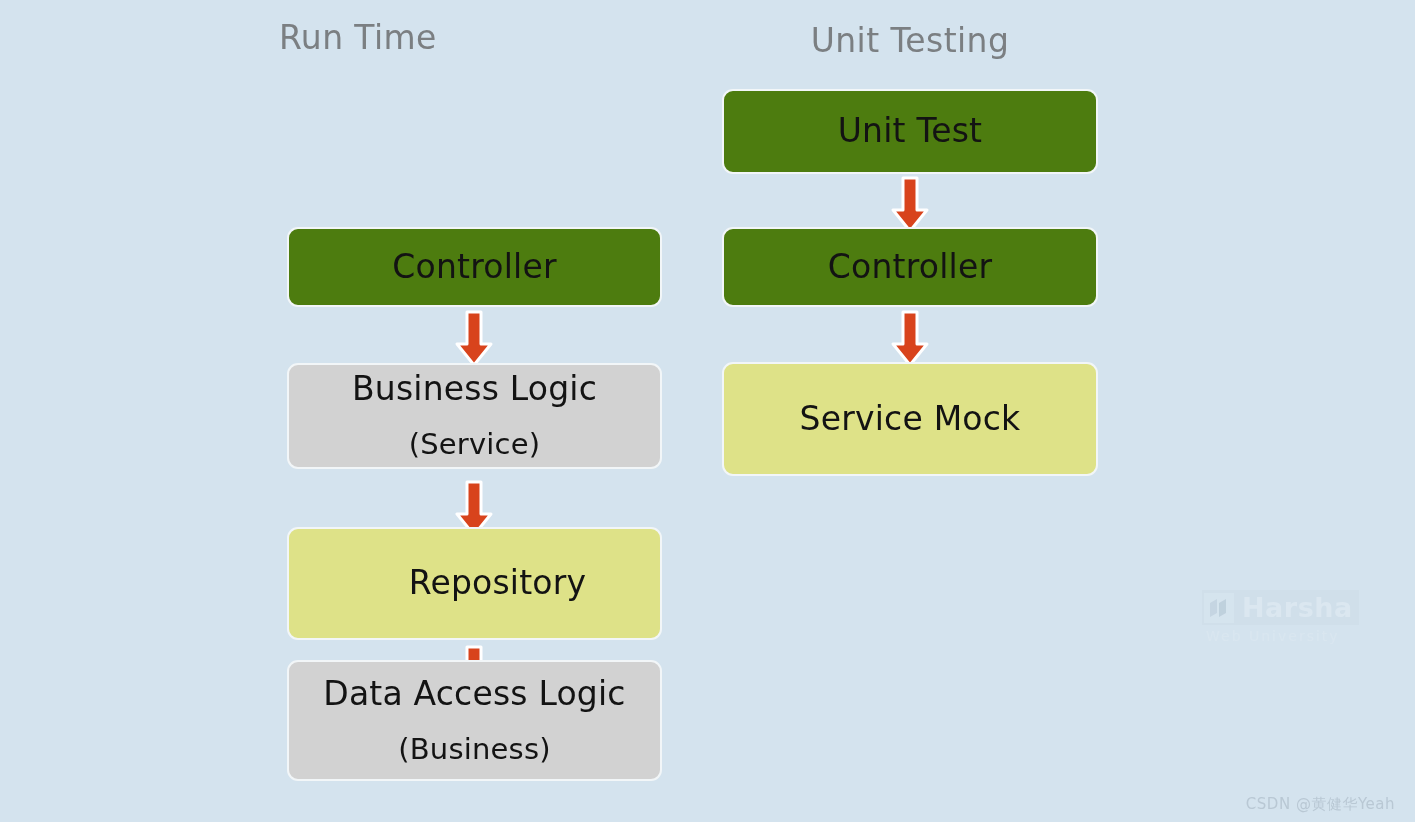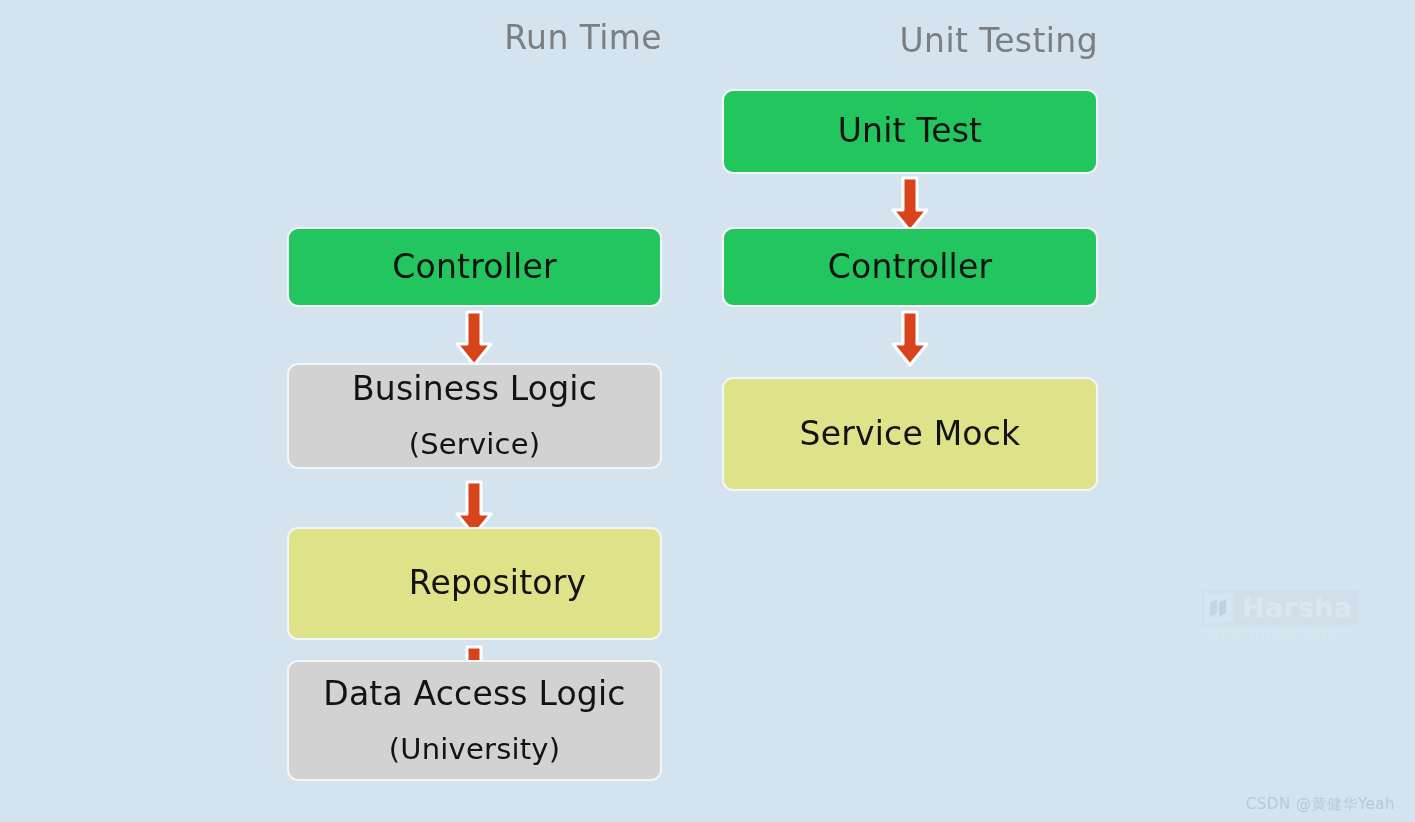--- a/index.html
+++ b/index.html
@@ -25,30 +25,30 @@
   .col-heading {
     position: absolute;
     color: #7b7f82;
     font-size: 33px;
     font-weight: 400;
     letter-spacing: 0.4px;
     white-space: nowrap;
     font-family: "DejaVu Sans", sans-serif;
   }
   #heading-runtime {
-    left: 287px;
+    left: 279px;
     top: 18px;
     width: 375px;
-    text-align: right;
+    text-align: left;
   }
   #heading-unittesting {
     left: 722px;
     top: 21px;
     width: 376px;
-    text-align: right;
+    text-align: center;
   }
 
   
   .node {
     position: absolute;
     box-sizing: border-box;
     border-radius: 11px;
     border: 2px solid #f2f6f8;
     display: flex;
     flex-direction: column;
@@ -65,21 +65,21 @@
     letter-spacing: 0.2px;
     white-space: nowrap;
   }
   .node .line2 {
     font-size: 29px;
     font-weight: 400;
     letter-spacing: 0.2px;
     white-space: nowrap;
     margin-top: 20px;
   }
-  .fill-light { background: #22c55e; }
+  .fill-light { background: #4d7c0f; }
   .fill-gray  { background: #d2d2d2; }
   .fill-lime  { background: #dee288; }
 
   
   .arrow {
     position: absolute;
     width: 46px;
     height: 58px;
     pointer-events: none;
   }
@@ -175,21 +175,21 @@
   </div>
 
   <div class="arrow" style="left:451px; top:645px;">
     <svg viewBox="0 0 46 58" xmlns="http://www.w3.org/2000/svg">
       <path d="M16 2 L30 2 L30 34 L40 34 L23 55 L6 34 L16 34 Z" fill="#d8431c" stroke="#ffffff" stroke-width="3" stroke-linejoin="round"></path>
     </svg>
   </div>
 
   <div class="node fill-gray" style="left:287px; top:660px; width:375px; height:121px;">
     <span class="line1">Data Access Logic</span>
-    <span class="line2">(University)</span>
+    <span class="line2">(Business)</span>
   </div>
 
   <div class="node fill-light" style="left:722px; top:89px; width:376px; height:85px;">
     <span class="line1">Unit Test</span>
   </div>
 
   <div class="arrow" style="left:887px; top:176px;">
     <svg viewBox="0 0 46 58" xmlns="http://www.w3.org/2000/svg">
       <path d="M16 2 L30 2 L30 34 L40 34 L23 55 L6 34 L16 34 Z" fill="#d8431c" stroke="#ffffff" stroke-width="3" stroke-linejoin="round"></path>
     </svg>
@@ -198,21 +198,21 @@
   <div class="node fill-light" style="left:722px; top:227px; width:376px; height:80px;">
     <span class="line1">Controller</span>
   </div>
 
   <div class="arrow" style="left:887px; top:310px;">
     <svg viewBox="0 0 46 58" xmlns="http://www.w3.org/2000/svg">
       <path d="M16 2 L30 2 L30 34 L40 34 L23 55 L6 34 L16 34 Z" fill="#d8431c" stroke="#ffffff" stroke-width="3" stroke-linejoin="round"></path>
     </svg>
   </div>
 
-  <div class="node fill-lime" style="left:722px; top:362px; width:376px; height:114px;margin-top:15px;">
+  <div class="node fill-lime" style="left:722px; top:362px; width:376px; height:114px;">
     <span class="line1">Service Mock</span>
   </div>
 
   <div id="brand-watermark">
     <div class="wm-row">
       <span class="wm-logo">
         <svg width="22" height="22" viewBox="0 0 22 22" xmlns="http://www.w3.org/2000/svg">
           <path d="M2 6 L9 2 L9 16 L2 20 Z" fill="#9fb4c4"></path>
           <path d="M11 6 L18 2 L18 16 L11 20 Z" fill="#8ca3b5"></path>
         </svg>

